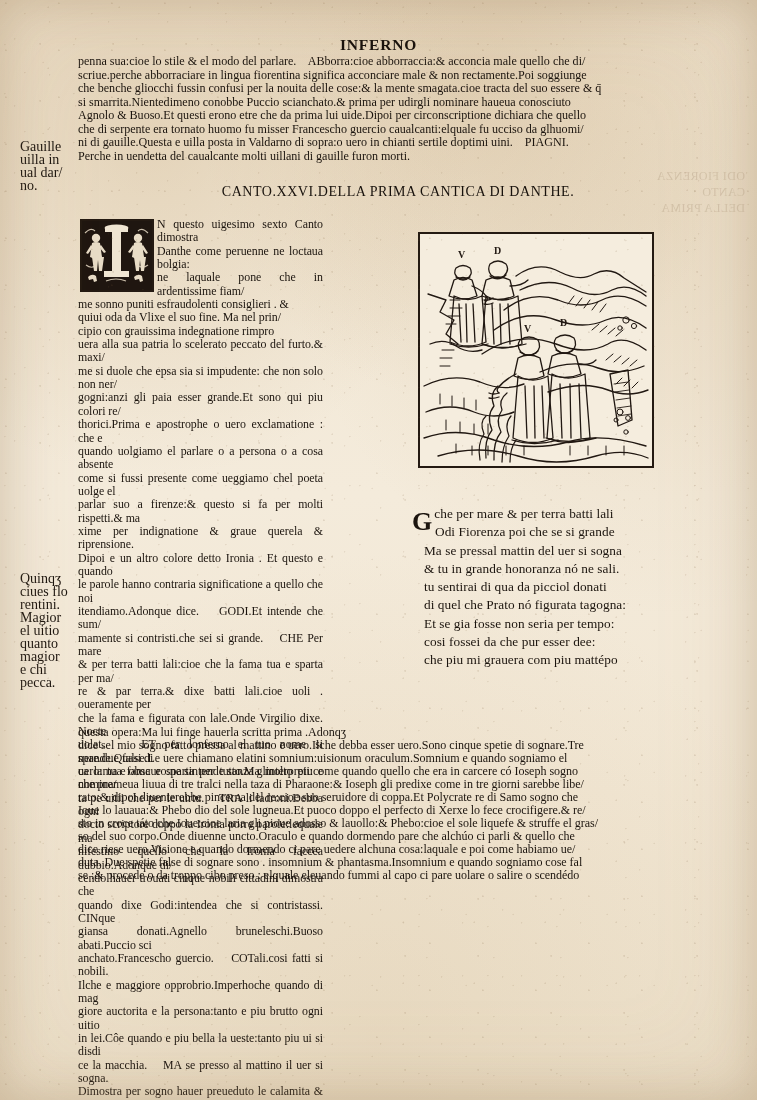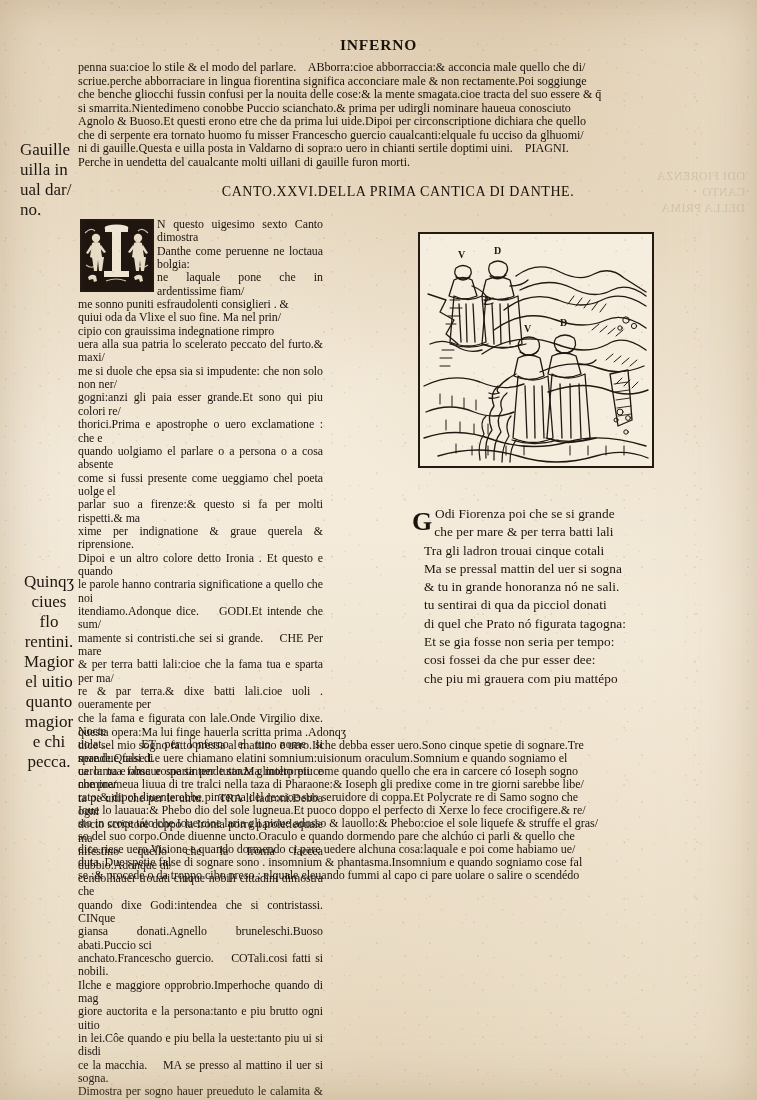--- a/index.html
+++ b/index.html
@@ -73,21 +73,20 @@
   }
 
   
   #top-commentary {
     left: 78px;
     top: 55px;
     width: 640px;
     font-size: 12.1px;
     line-height: 13.55px;
     letter-spacing: -0.02px;
-    margin-top: 6px;
   }
 
   
   #canto-heading {
     position: absolute;
     top: 184px;
     left: 78px;
     width: 640px;
     text-align: center;
     font-size: 14px;
@@ -164,22 +163,22 @@
     top: 726px;
     width: 640px;
     font-size: 12.05px;
     line-height: 13px;
     letter-spacing: -0.03px;
   }
 
   
   .gloss {
     position: absolute;
-    font-size: 17px;
-    line-height: 20px;
+    font-size: 14px;
+    line-height: 13px;
     text-align: left;
     color: #1b140e;
   }
   #gloss-gauille { left: 20px; top: 140px; width: 56px; }
   #gloss-quinque { left: 20px; top: 572px; width: 58px; }
 
   
   .showthrough {
     position: absolute;
     pointer-events: none;
@@ -410,34 +409,33 @@
           <path d="M82 228 q0 -16 7 -26 q-5 -12 2 -20"></path>
           <path d="M60 226 q-3 -16 4 -26 q-5 -12 2 -18"></path>
           <path d="M90 228 q0 -14 6 -22"></path>
         </g>
       </g>
     </svg>
   </div>
 
   <div class="blk" id="verse">
     <span class="opening-cap">G</span>
+    <div class="vline">che per mare &amp; per terra batti lali</div>
     <div class="vline ind">Odi Fiorenza poi che se si grande</div>
-    <div class="vline">che per mare &amp; per terra batti lali</div>
-    <div class="vline">Tra gli ladron trouai cinque cotali</div>
     <div class="vline">Ma se pressal mattin del uer si sogna</div>
     <div class="vline">&amp; tu in grande honoranza nó ne sali.</div>
     <div class="vline">tu sentirai di qua da picciol donati</div>
     <div class="vline">di quel che Prato nó figurata tagogna:</div>
     <div class="vline">Et se gia fosse non seria per tempo:</div>
     <div class="vline">cosi fossei da che pur esser dee:</div>
     <div class="vline">che piu mi grauera com piu mattépo</div>
   </div>
 
   <div class="gloss" id="gloss-quinque">
-    <p style="margin:0;white-space:pre-wrap;text-align:center;">Quinqʒ
+    <p style="margin:0;white-space:pre-wrap;">Quinqʒ
 ciues flo
 rentini.
 Magior
 el uitio
 quanto
 magior
 e chi
 pecca.</p>
   </div>
 

